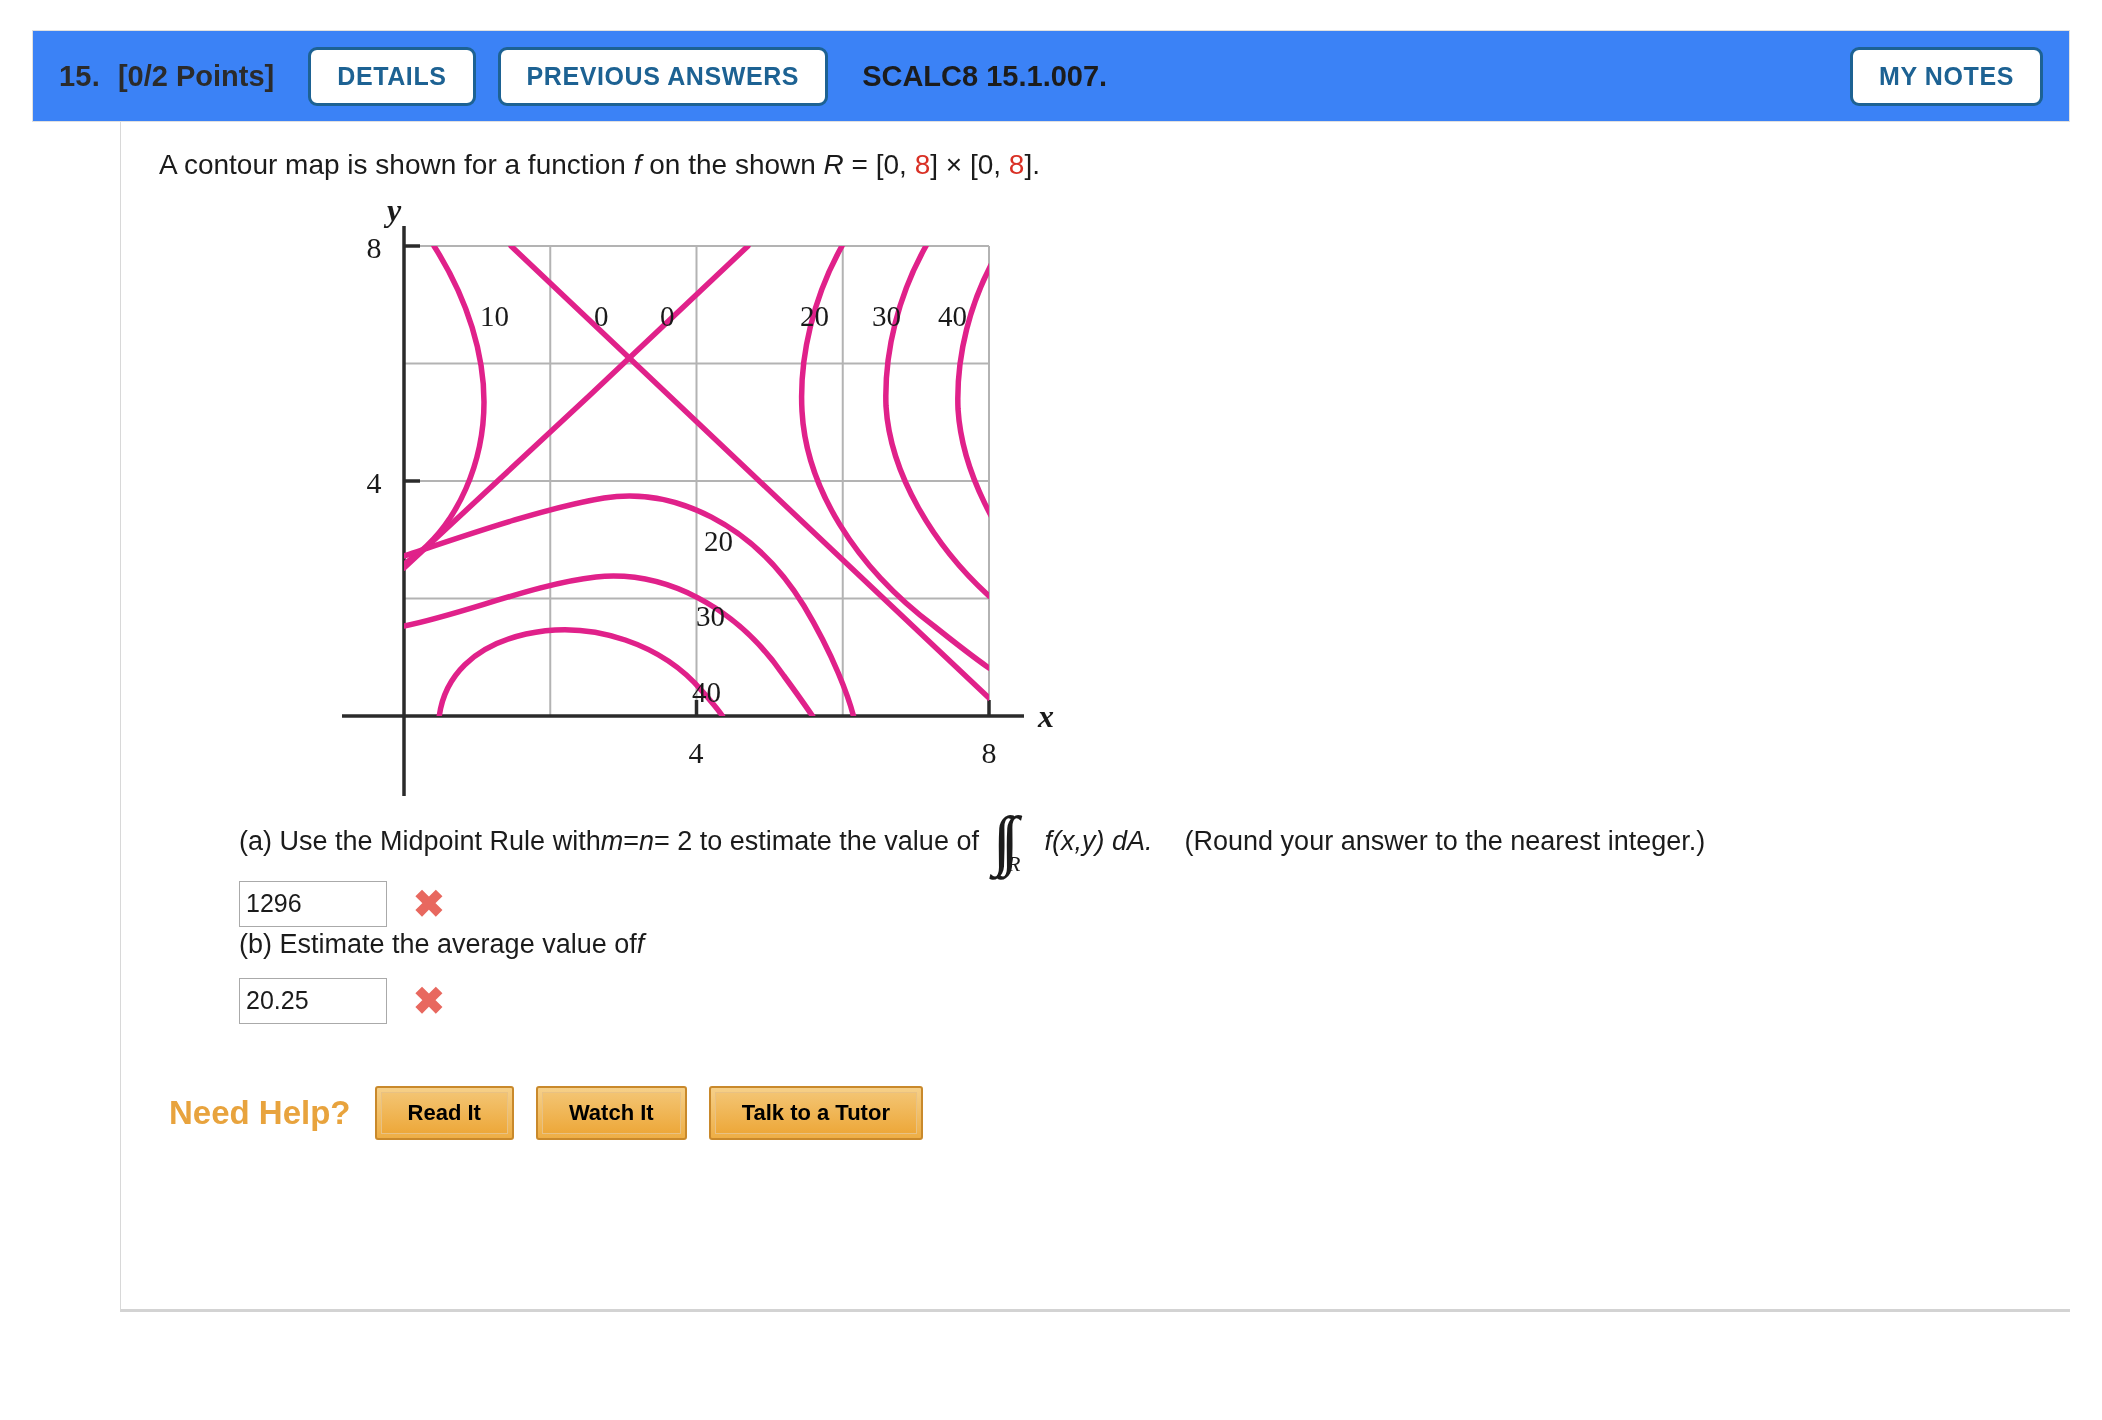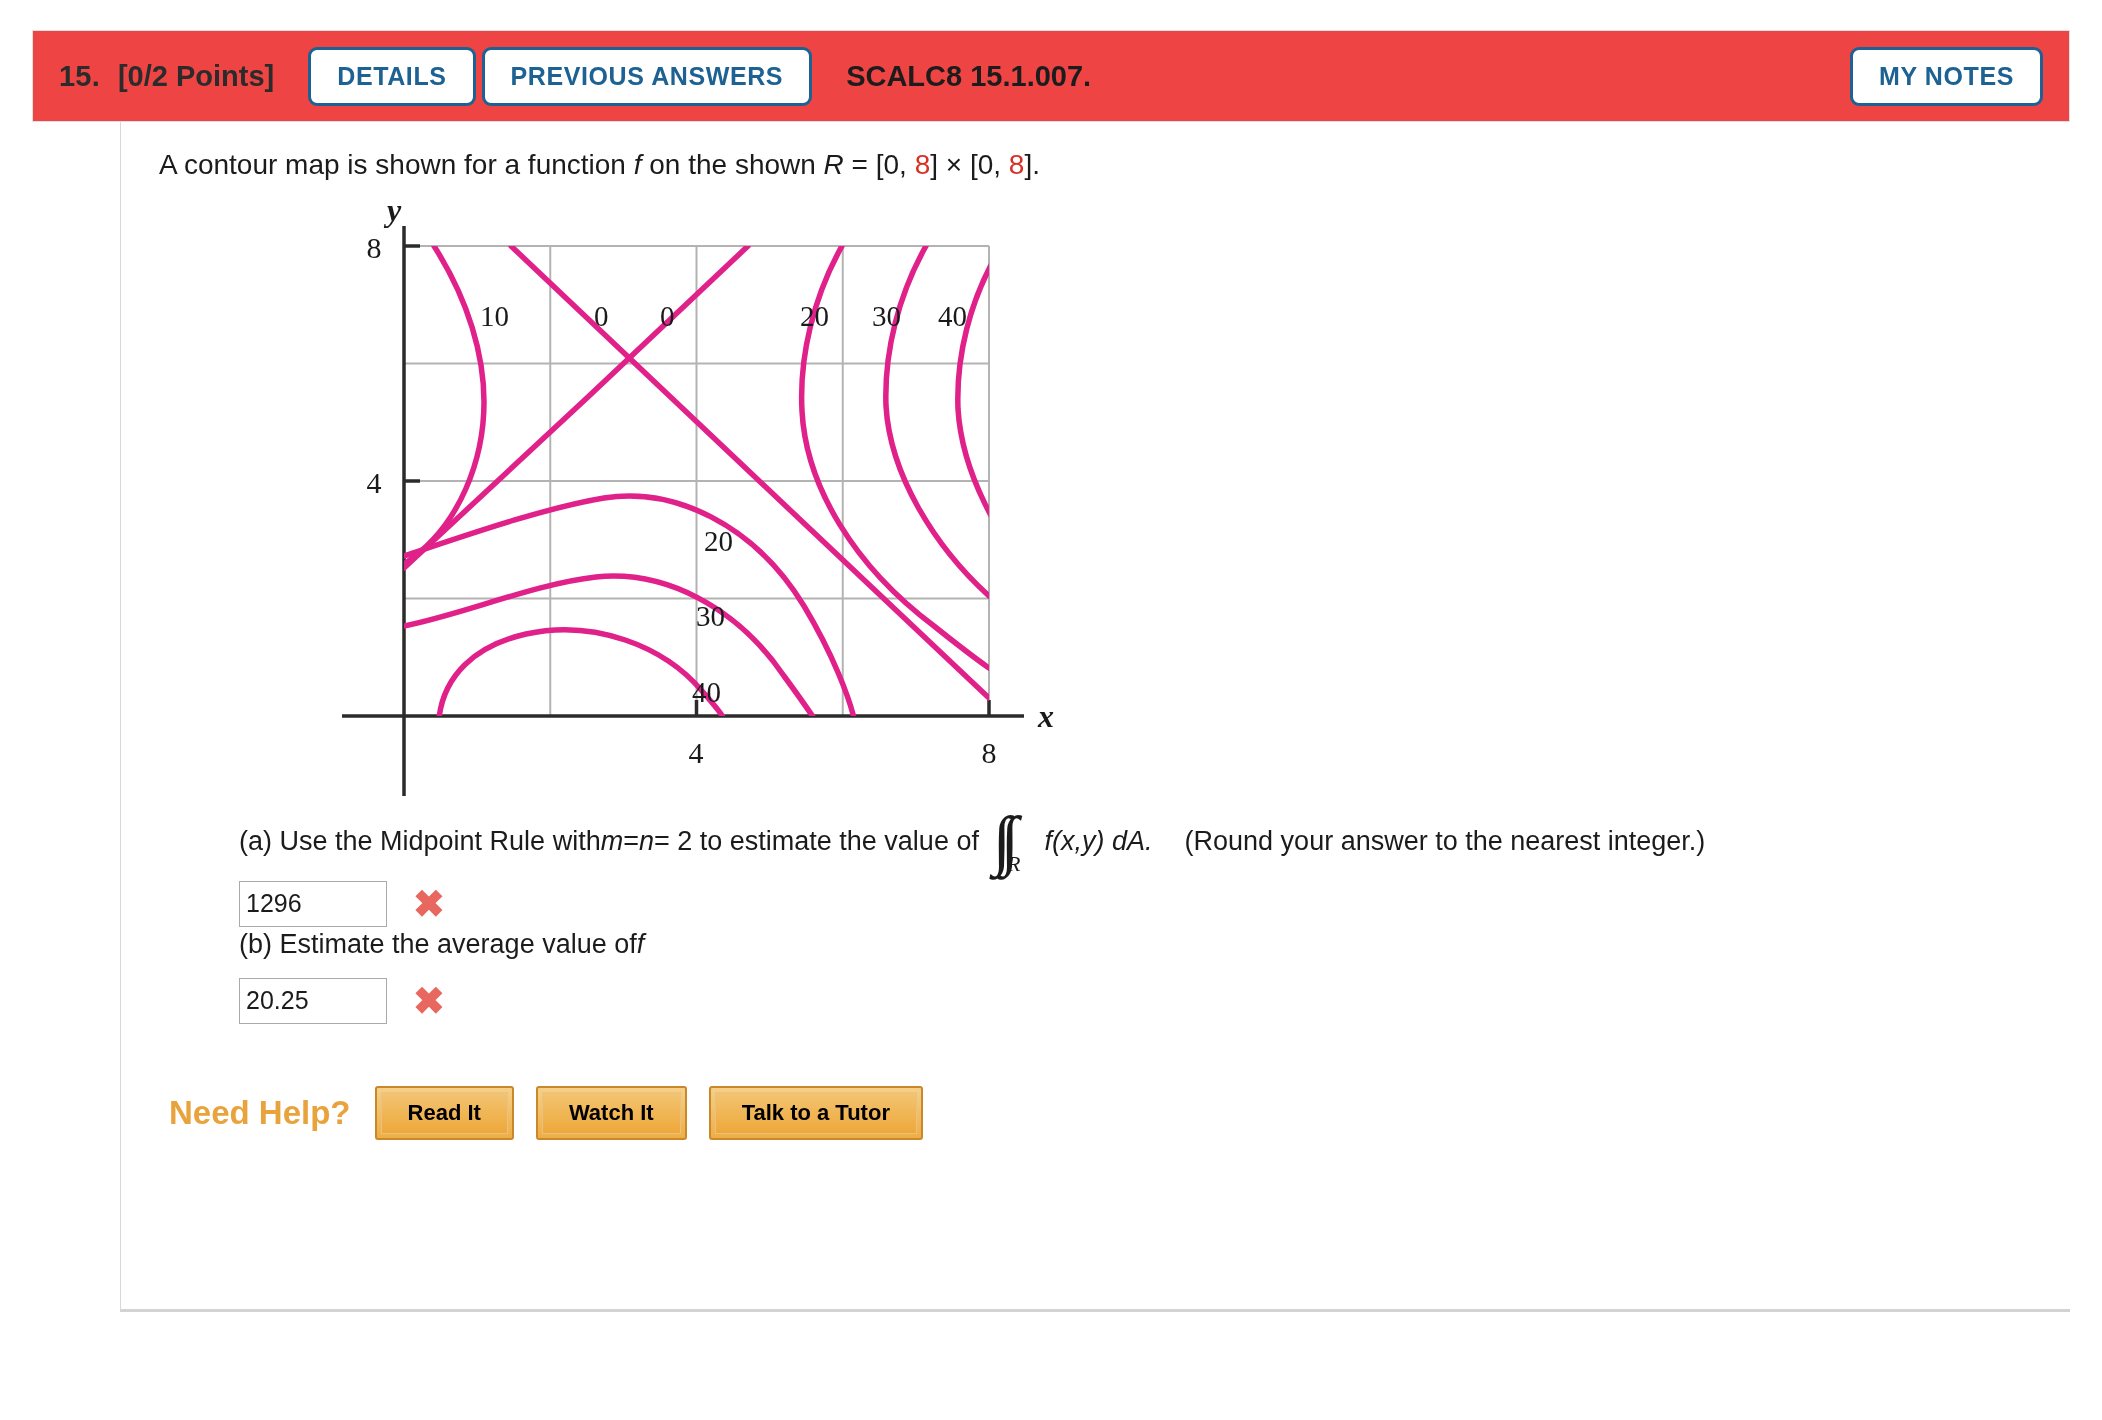--- a/index.html
+++ b/index.html
@@ -21,21 +21,21 @@
     position: absolute;
     left: 32px;
     top: 30px;
     width: 2038px;
   }
 
   
   #question-header {
     box-sizing: border-box;
     height: 92px;
-    background: #ef4444;
+    background: #3b82f6;
     border: 1px solid #e0e0e0;
     display: flex;
     align-items: center;
     padding: 0 26px 0 26px;
   }
   .q-number {
     font-size: 29px;
     font-weight: bold;
     color: #2b2b2b;
     letter-spacing: .2px;
@@ -56,21 +56,21 @@
     color: #1d6293;
     font-size: 25px;
     font-weight: bold;
     letter-spacing: .6px;
     padding: 14px 26px;
     line-height: 1;
     cursor: pointer;
     white-space: nowrap;
   }
   #details-button { margin-left: 34px; }
-  #previous-answers-button { margin-left: 6px; }
+  #previous-answers-button { margin-left: 22px; }
   .q-code {
     font-size: 29px;
     font-weight: bold;
     color: #1c1c1c;
     margin-left: 34px;
     white-space: nowrap;
   }
   .spacer { flex: 1 1 auto; }
 
   

